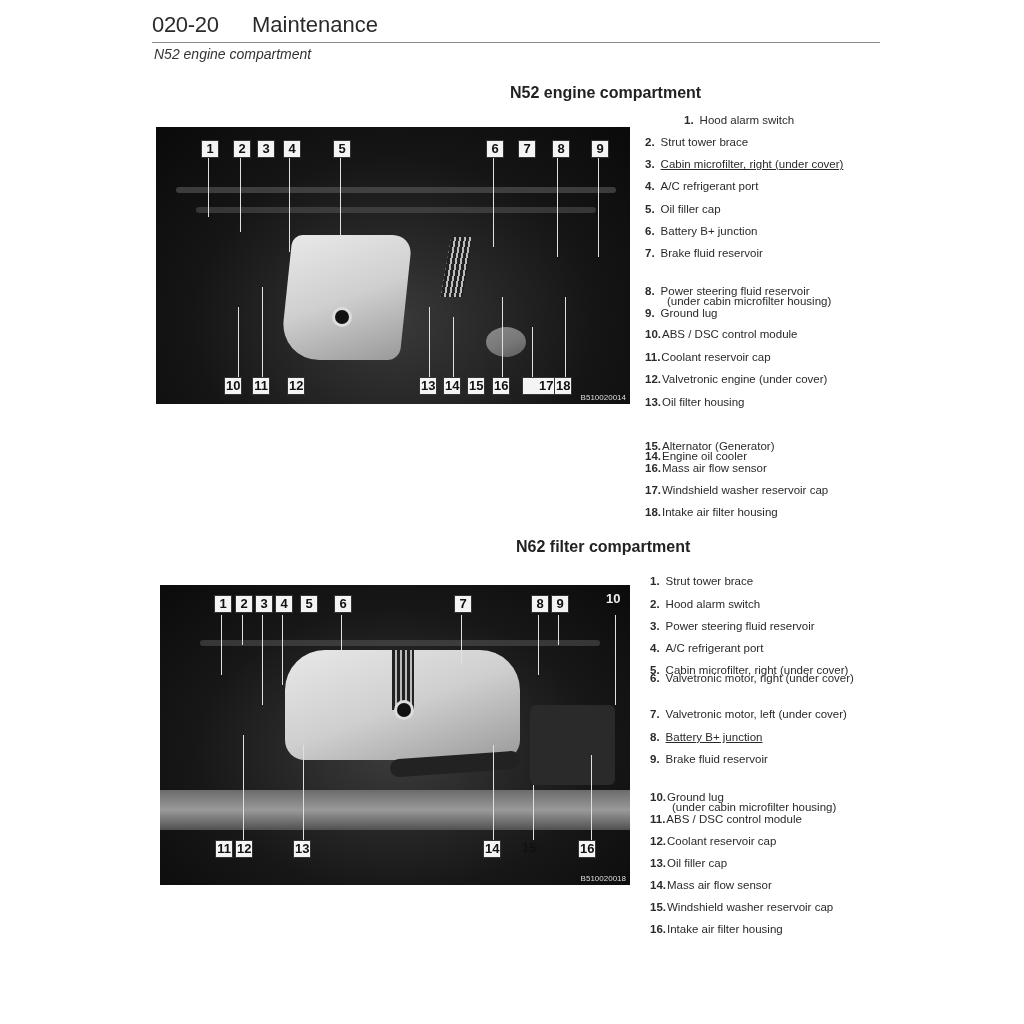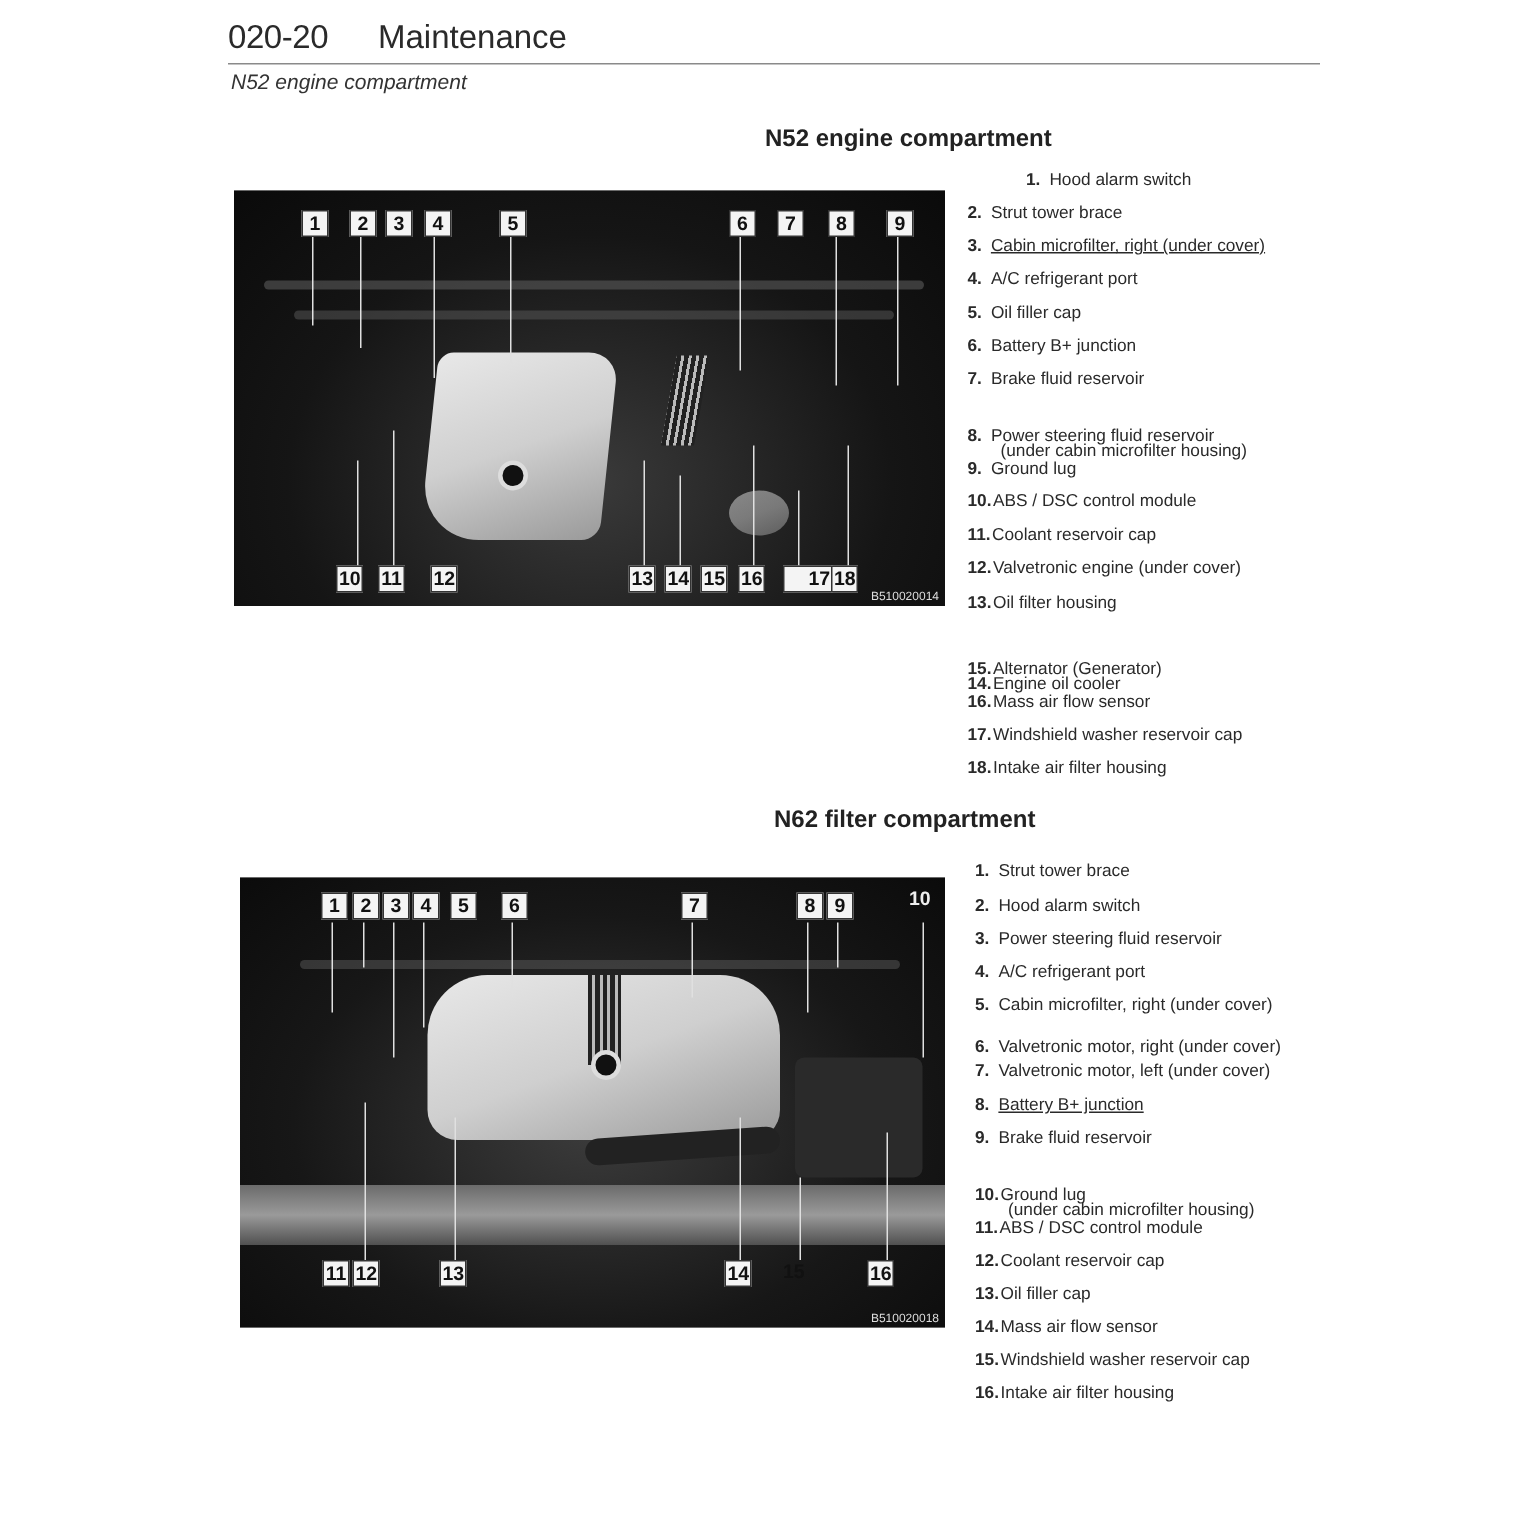--- a/index.html
+++ b/index.html
@@ -159,21 +159,21 @@
 
   <span class="photo-id">B510020018</span>
 </div>
 
 <div class="legend" style="left:650px; top:575px; width:240px; height:370px;">
   <div class="item" style="top:0px;"><span class="num">1.</span><span class="txt">Strut tower brace</span></div>
   <div class="item" style="top:23px;"><span class="num">2.</span><span class="txt">Hood alarm switch</span></div>
   <div class="item" style="top:45px;"><span class="num">3.</span><span class="txt">Power steering fluid reservoir</span></div>
   <div class="item" style="top:67px;"><span class="num">4.</span><span class="txt">A/C refrigerant port</span></div>
   <div class="item" style="top:89px;"><span class="num">5.</span><span class="txt">Cabin microfilter, right (under cover)</span></div>
-  <div class="item" style="top:117px;text-align:center;"><span class="num">6.</span><span class="txt">Valvetronic motor, right (under cover)</span></div>
+  <div class="item" style="top:97px;text-align:center;"><span class="num">6.</span><span class="txt">Valvetronic motor, right (under cover)</span></div>
   <div class="item" style="top:133px;"><span class="num">7.</span><span class="txt">Valvetronic motor, left (under cover)</span></div>
   <div class="item" style="top:156px;text-decoration:underline;"><span class="num">8.</span><span class="txt">Battery B+ junction</span></div>
   <div class="item" style="top:178px;"><span class="num">9.</span><span class="txt">Brake fluid reservoir</span><span class="sub">(under cabin microfilter housing)</span></div>
   <div class="item" style="top:216px;"><span class="num">10.</span><span class="txt" style="margin-left:1px">Ground lug</span></div>
   <div class="item" style="top:238px;"><span class="num">11.</span><span class="txt" style="margin-left:1px">ABS / DSC control module</span></div>
   <div class="item" style="top:260px;"><span class="num">12.</span><span class="txt" style="margin-left:1px">Coolant reservoir cap</span></div>
   <div class="item" style="top:282px;"><span class="num">13.</span><span class="txt" style="margin-left:1px">Oil filler cap</span></div>
   <div class="item" style="top:304px;"><span class="num">14.</span><span class="txt" style="margin-left:1px">Mass air flow sensor</span></div>
   <div class="item" style="top:326px;"><span class="num">15.</span><span class="txt" style="margin-left:1px">Windshield washer reservoir cap</span></div>
   <div class="item" style="top:348px;"><span class="num">16.</span><span class="txt" style="margin-left:1px">Intake air filter housing</span></div>

